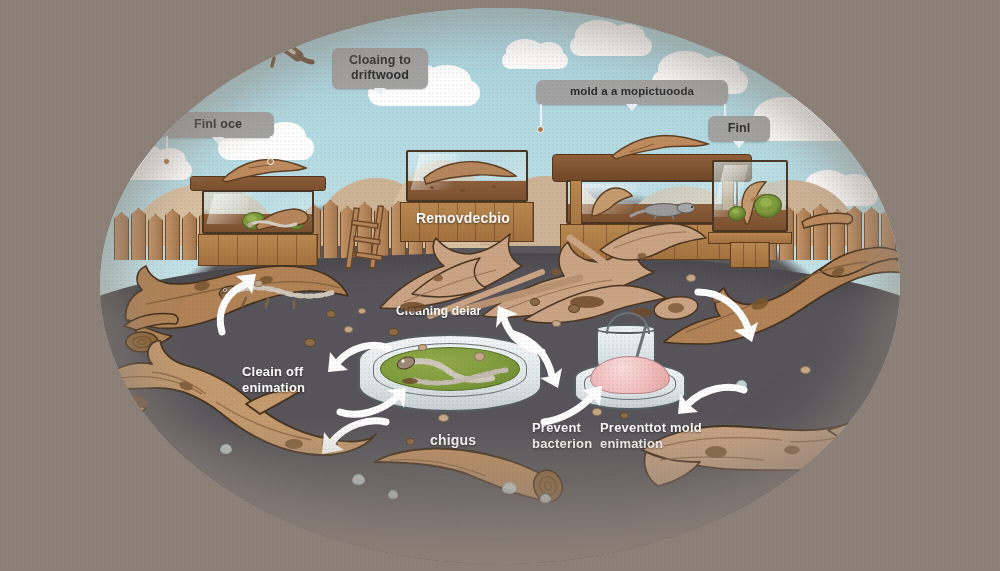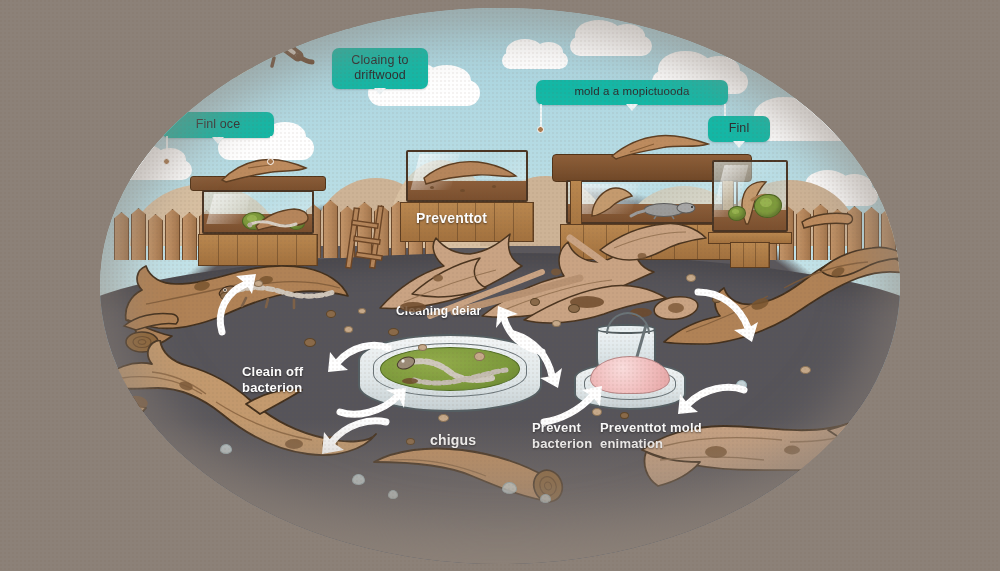--- a/index.html
+++ b/index.html
@@ -154,26 +154,26 @@
     border: 1.4px solid #b98787;
   }
 
   
   .lizard { position: absolute; }
   .lizard svg { display: block; overflow: visible; }
 
   
   .callout {
     position: absolute;
-    background: #14b8a6;
+    background: #a3a3a3;
     border-radius: 7px;
     padding: 5px 11px 6px;
     color: #2c2c2e;
     font-size: 12.5px;
-    font-weight: normal;
+    font-weight: bold;
     line-height: 1.18;
     text-align: center;
     box-shadow: 0 1px 2px rgba(0,0,0,.16);
     white-space: pre-line;
     letter-spacing: .1px;
   }
   .callout:after {
     content: ""; position: absolute; left: 50%; bottom: -6px;
     transform: translateX(-50%);
     border-left: 6px solid transparent;
@@ -339,21 +339,21 @@
             <i></i>
             <i></i>
             <i></i>
             <i></i>
             <i></i>
             <i></i>
             <i></i>
           </div>
       </div>
     </div>
-    <div class="glabel" style="left:316px; top:202px; font-size:14px;">Preventtot</div>
+    <div class="glabel" style="left:316px; top:202px; font-size:14px;">Removdecbio</div>
 
     <div style="position:absolute; left:452px; top:122px; width:200px; height:132px;">
       <div class="lid" style="left:0; top:24px; width:200px; height:28px; border-radius:4px; background:linear-gradient(180deg,#8e5f39 0%,#6f4727 100%);"></div>
       <div class="wood" style="left:58px; top:-2px;">
         <svg width="100" height="34" viewBox="0 0 100 34">
           <path d="M2 28 C14 18 30 10 48 8 C64 6 80 10 98 16 C86 20 70 17 56 19 C40 22 18 26 6 31 Z" fill="#bd8b5e" stroke="#5e3f23" stroke-width="1.5"></path>
           <path d="M20 24 L44 16" stroke="#8a5f38" stroke-width="1.2"></path>
         </svg>
       </div>
       <div class="glass" style="left:14px; top:50px; width:172px; height:44px; border-radius:2px;">
@@ -691,21 +691,21 @@
       </svg>
     </div>
     <div class="arrow" style="left:222px; top:404px;">
       <svg width="72" height="48" viewBox="0 0 72 48">
         <path d="M64 10 C48 6 24 12 10 30" stroke="#fff" stroke-width="7" fill="none" stroke-linecap="round"></path>
         <path d="M10 30 L2 20 L0 42 L22 38 Z" fill="#fff"></path>
       </svg>
     </div>
 
     <div class="glabel" style="left:142px; top:356px;">Cleain off
-bacterion</div>
+enimation</div>
     <div class="glabel sm" style="left:330px; top:424px; font-size:14px;">chigus</div>
     <div class="glabel" style="left:432px; top:412px;">Prevent
 bacterion</div>
     <div class="glabel" style="left:500px; top:412px;">Preventtot mold
 enimation</div>
 
     <div>
       <div class="callout" style="left:62px; top:104px; width:112px;">Finl oce</div>
       <div class="stem" style="left:66px;  top:128px; height:26px;"></div>
       <div class="stem" style="left:170px; top:128px; height:26px;"></div>

